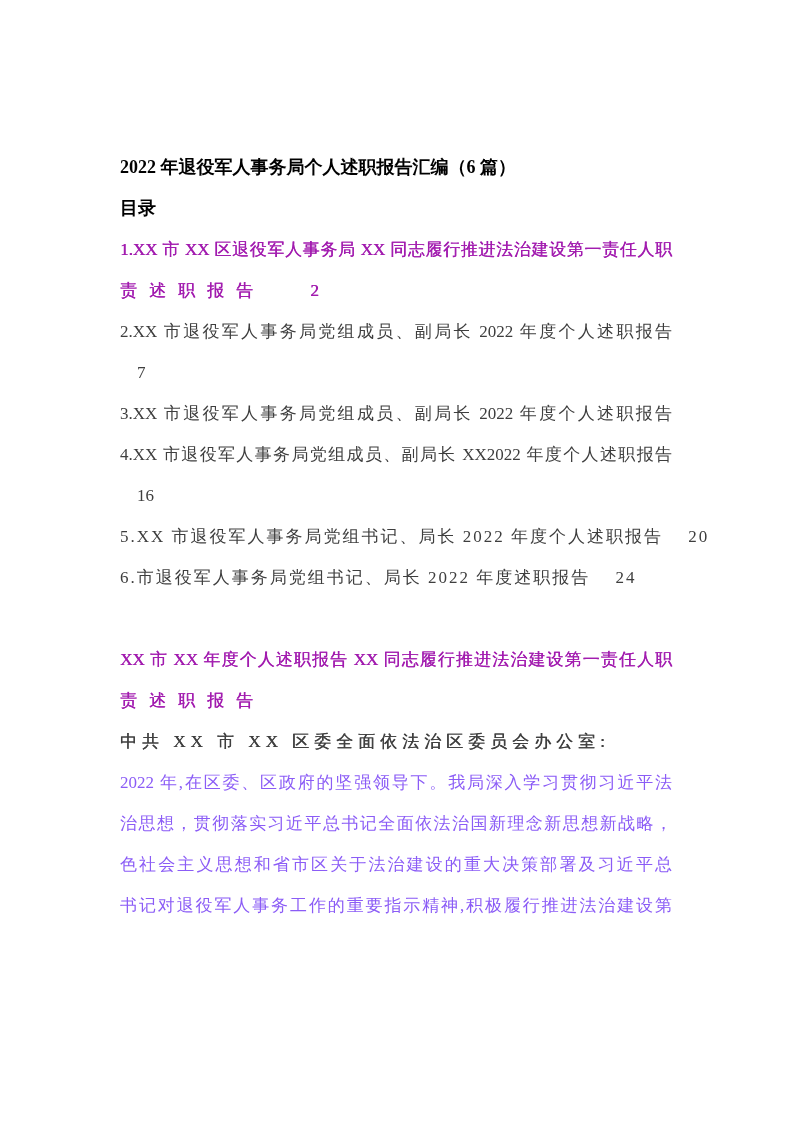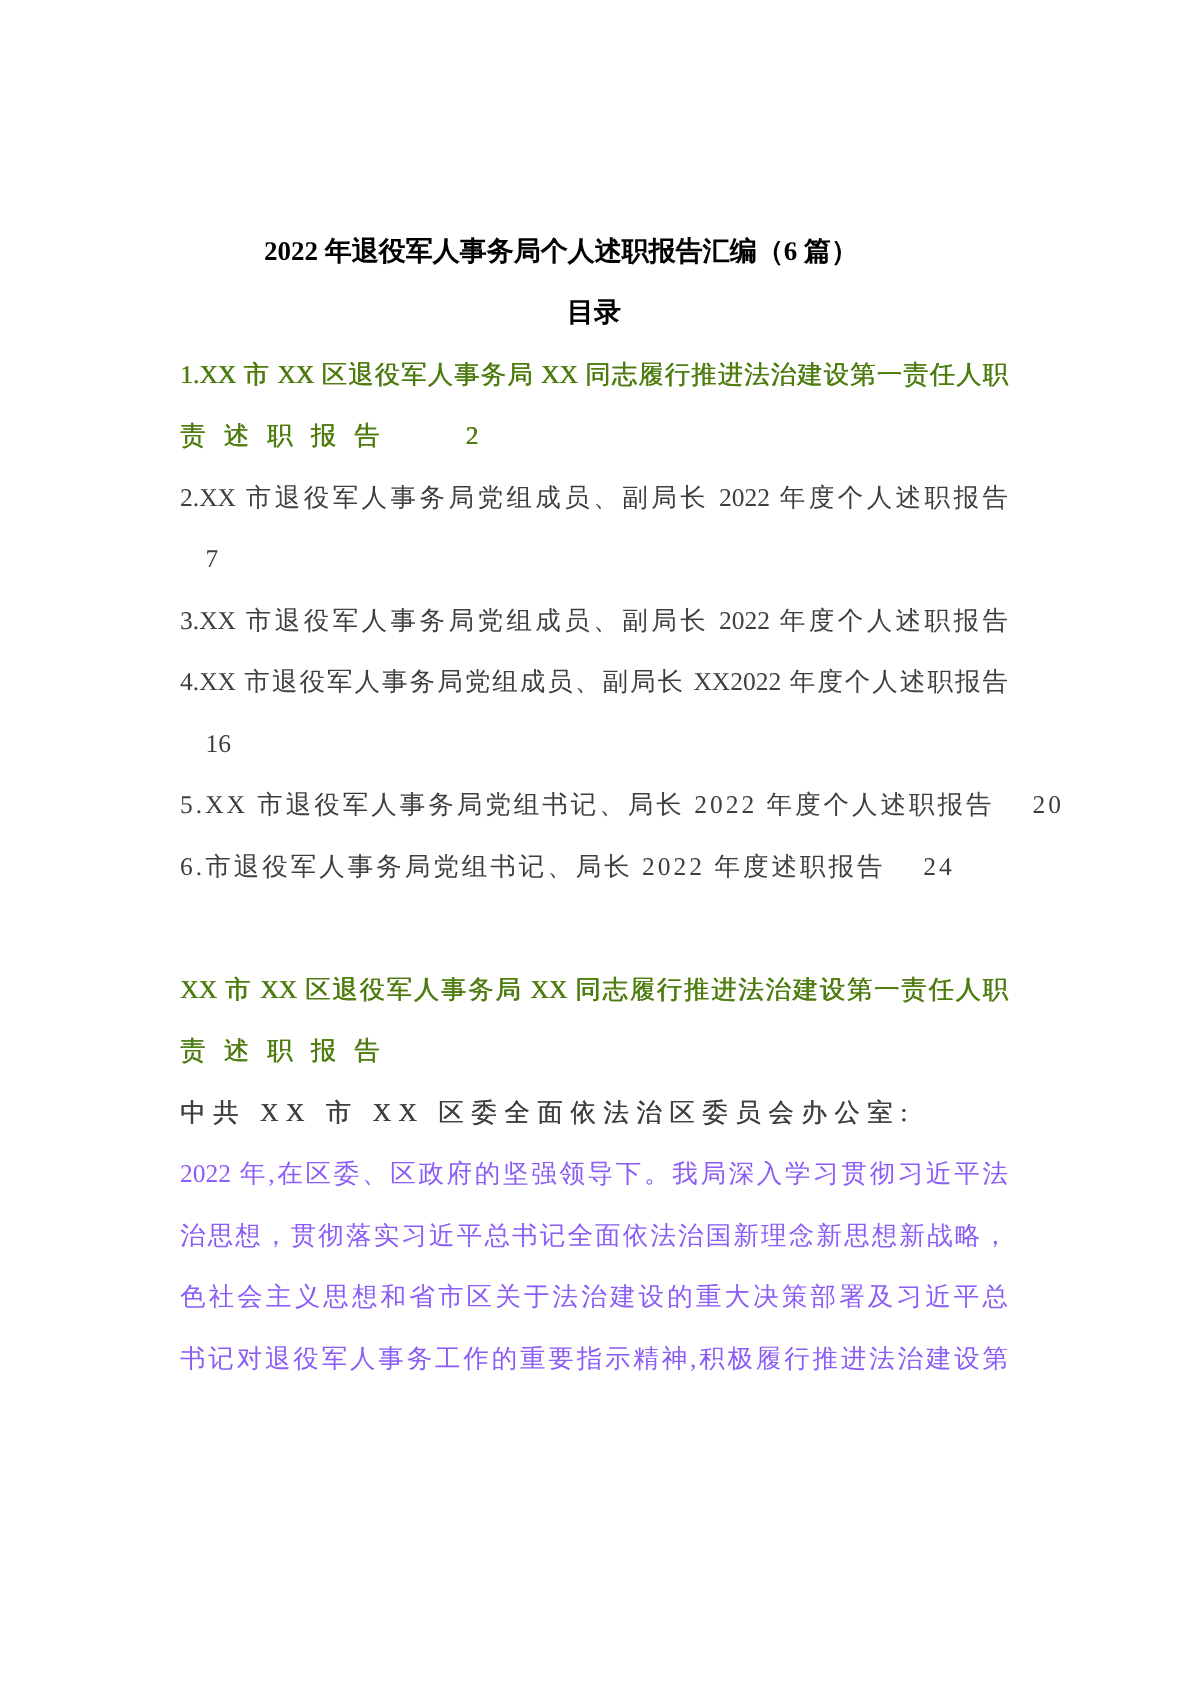--- a/index.html
+++ b/index.html
@@ -29,44 +29,43 @@
 
   
   .doc-line.justify {
     white-space: normal;
     text-align: justify;
     text-align-last: justify;
   }
 
   
   .doc-line.dark {
-    color: #4d7c0f;
+    color: #a21caf;
     text-shadow: 0.4px 0 0 currentColor;
   }
 
   
   .doc-line.light { color: #3e3e3e; }
 
   
   .doc-line.indent { padding-left: 17px; }
 
   .doc-line.title {
     font-size: 18px;
     font-weight: bold;
     color: #000000;
-    text-align: right;
+    text-align: left;
     margin-right: 100px; 
     white-space: pre;
   }
 
   .doc-line.toc-heading {
     font-size: 18px;
     font-weight: bold;
     color: #000000;
-    text-align: center;
   }
 
   .doc-line.salutation {
     letter-spacing: 5px;
     color: #404040;
     text-shadow: 0.3px 0 0 currentColor;
   }
 </style>
 </head>
 <body>
@@ -86,21 +85,21 @@
         <div class="doc-line justify light">3.XX 市退役军人事务局党组成员、副局长 2022 年度个人述职报告</div>
         <div class="doc-line justify light">4.XX 市退役军人事务局党组成员、副局长 XX2022 年度个人述职报告</div>
         <div class="doc-line indent light">16</div>
         <div class="doc-line light" style="letter-spacing: 2px;">5.XX 市退役军人事务局党组书记、局长 2022 年度个人述职报告　 20</div>
         <div class="doc-line light" style="letter-spacing: 2px;">6.市退役军人事务局党组书记、局长 2022 年度述职报告　 24</div>
       </div>
 
     <div class="doc-line"></div>
 
     <div>
-        <div class="doc-line justify dark">XX 市 XX 区退役军人事务局 XX 同志履行推进法治建设第一责任人职</div>
+        <div class="doc-line justify dark">XX 市 XX 年度个人述职报告 XX 同志履行推进法治建设第一责任人职</div>
         <div class="doc-line dark" style="letter-spacing: 12px;">责述职报告</div>
       </div>
 
     <div class="doc-line salutation">中共 XX 市 XX 区委全面依法治区委员会办公室:</div>
 
     <div>
         <div class="doc-line justify">2022 年,在区委、区政府的坚强领导下。我局深入学习贯彻习近平法</div>
         <div class="doc-line justify">治思想，贯彻落实习近平总书记全面依法治国新理念新思想新战略，</div>
         <div class="doc-line justify">色社会主义思想和省市区关于法治建设的重大决策部署及习近平总</div>
         <div class="doc-line justify">书记对退役军人事务工作的重要指示精神,积极履行推进法治建设第</div>

